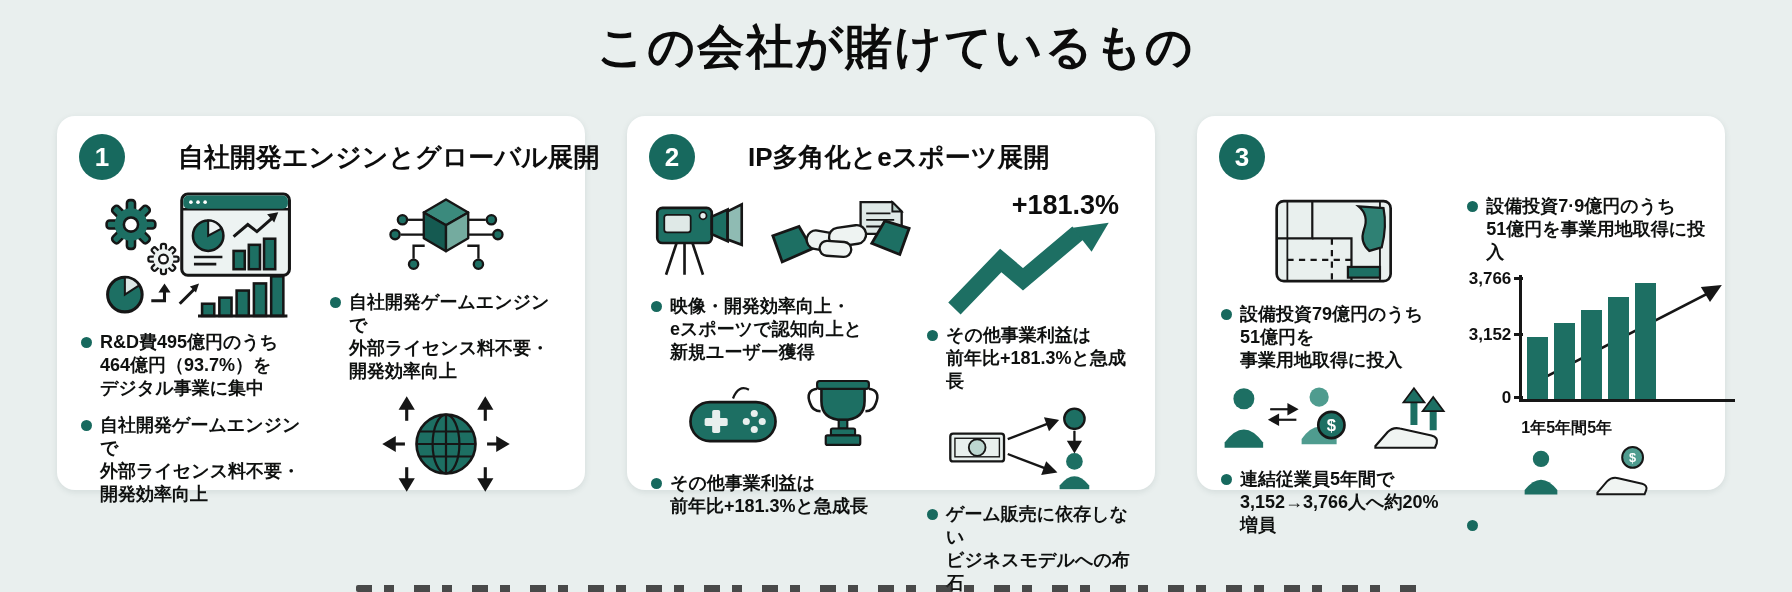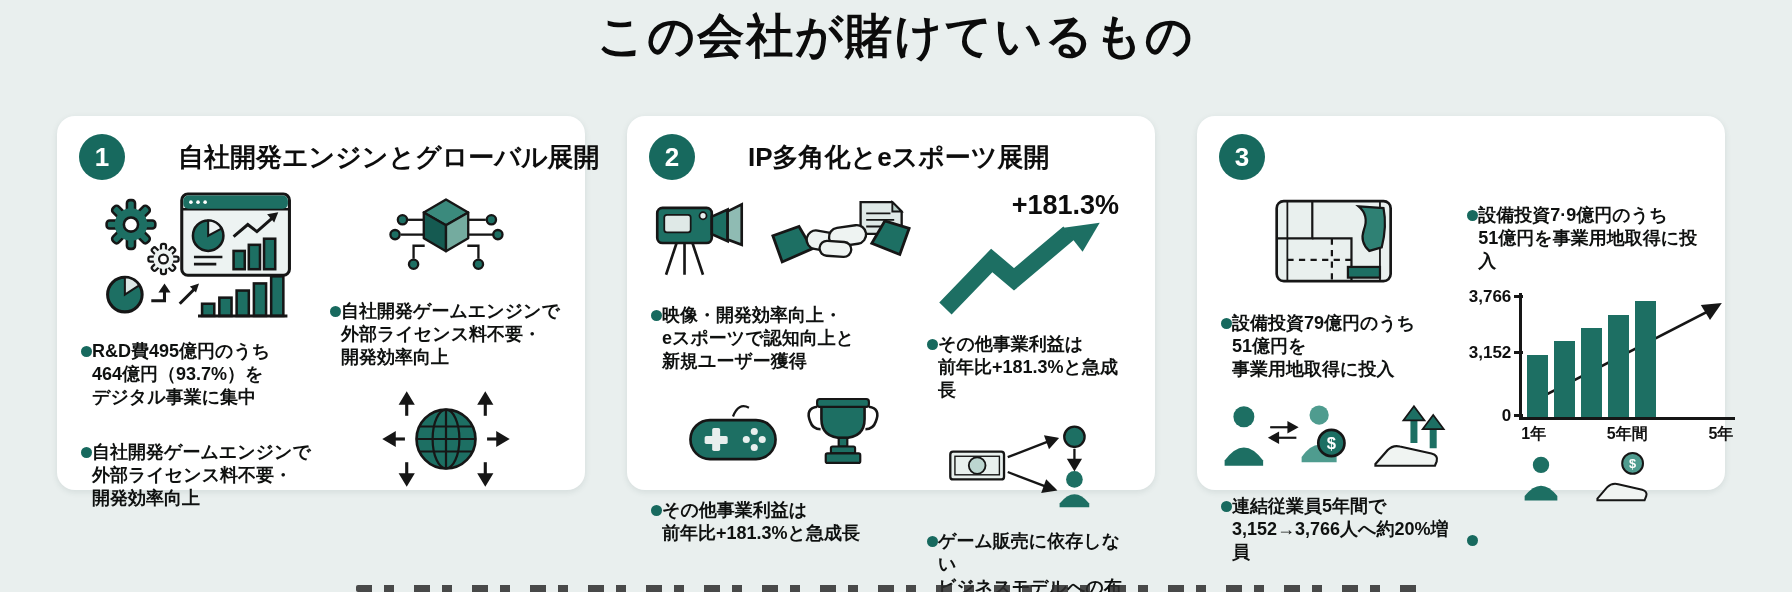--- a/index.html
+++ b/index.html
@@ -3,60 +3,60 @@
 <meta charset="utf-8">
 <style>
   html,body { margin:0; padding:0; }
   body {
     width:1792px; height:592px; position:relative; overflow:hidden;
     background:#e9efee;
     font-family:"Liberation Sans","DejaVu Sans",sans-serif;
     color:#101010;
   }
   .page-title {
-    position:absolute; top:5px; left:0; width:100%;
+    position:absolute; top:16px; left:0; width:100%;
     text-align:center; font-size:47px; font-weight:800; letter-spacing:2px; color:#0b0b0b;
   }
   .cards { position:absolute; top:116px; left:57px; display:flex; gap:42px; }
   .card {
     width:528px; height:374px; box-sizing:border-box;
     background:#ffffff; border-radius:18px; padding:18px 22px;
     box-shadow:0 2px 6px rgba(30,60,55,.10);
   }
   .card-header { display:flex; align-items:center; gap:16px; margin-bottom:8px; }
   .badge {
     width:46px; height:46px; border-radius:50%; flex:none;
     background:#17695e; color:#fff; font-size:26px; font-weight:700;
     display:flex; align-items:center; justify-content:center;
   }
   .card-title { font-size:26px; font-weight:800; color:#0d0d0d; white-space:nowrap;margin-left:37px; }
   .card-body { display:grid; grid-template-columns:1fr 1fr; column-gap:14px; }
   .col { display:flex; flex-direction:column; }
-  .bullet { display:flex; margin:16px 2px; }
+  .bullet { display:flex; gap:8px; margin:7px 2px; }
   .bullet .dot { width:11px; height:11px; border-radius:50%; background:#17695e; margin-top:6px; flex:none; }
   .bullet .text { white-space:pre-line; font-size:18px; font-weight:700; line-height:1.28; color:#0f1110; }
   .icon-row { display:flex; justify-content:center; align-items:flex-end; gap:14px; margin:4px 0; }
   .spacer { flex:1; }
 
   
   .mini-chart { position:relative; padding-left:54px; width:216px; margin:4px 0 0 auto; }
   .plot {
     position:relative; height:124px;
     border-left:3px solid #161616; border-bottom:3px solid #161616;
     display:flex; align-items:flex-end; gap:6px; padding:0 4px 0 8px;
   }
   .mini-bar { width:21px; background:#1d6f63; }
   .yticks { position:absolute; left:0; top:0; width:50px; height:124px; }
   .yt { position:absolute; right:4px; font-size:17px; font-weight:700; white-space:nowrap; }
   .yt::after { content:""; position:absolute; right:-12px; top:8px; width:9px; height:3px; background:#161616; }
   .yt0 { top:-6px; } .yt1 { top:50px; } .yt2 { bottom:-9px; }
   .trend { position:absolute; inset:0; width:100%; height:100%; pointer-events:none; }
-  .xticks { display:flex; justify-content:space-between; font-size:16px; font-weight:700; margin-top:4px; padding:0 2px; }
-
-  .metric-block { display:flex; flex-direction:column; margin-top:2px; }
+  .xticks { display:flex; font-size:16px; font-weight:700; margin-top:16px; padding:0 2px; }
+
+  .metric-block { display:flex; flex-direction:column; align-items:center; margin-top:2px; }
   .metric-label { font-size:27px; font-weight:800; color:#0d0d0d; align-self:flex-end; margin-right:14px; }
 
   .cutoff-strip {
     position:absolute; left:356px; top:585px; width:1072px; height:7px; opacity:.85; border-radius:2px;
     background:repeating-linear-gradient(90deg,#2c2c2c 0 16px,transparent 16px 28px,#2c2c2c 28px 38px,transparent 38px 58px);
   }
 </style>
 </head>
 <body>
 

